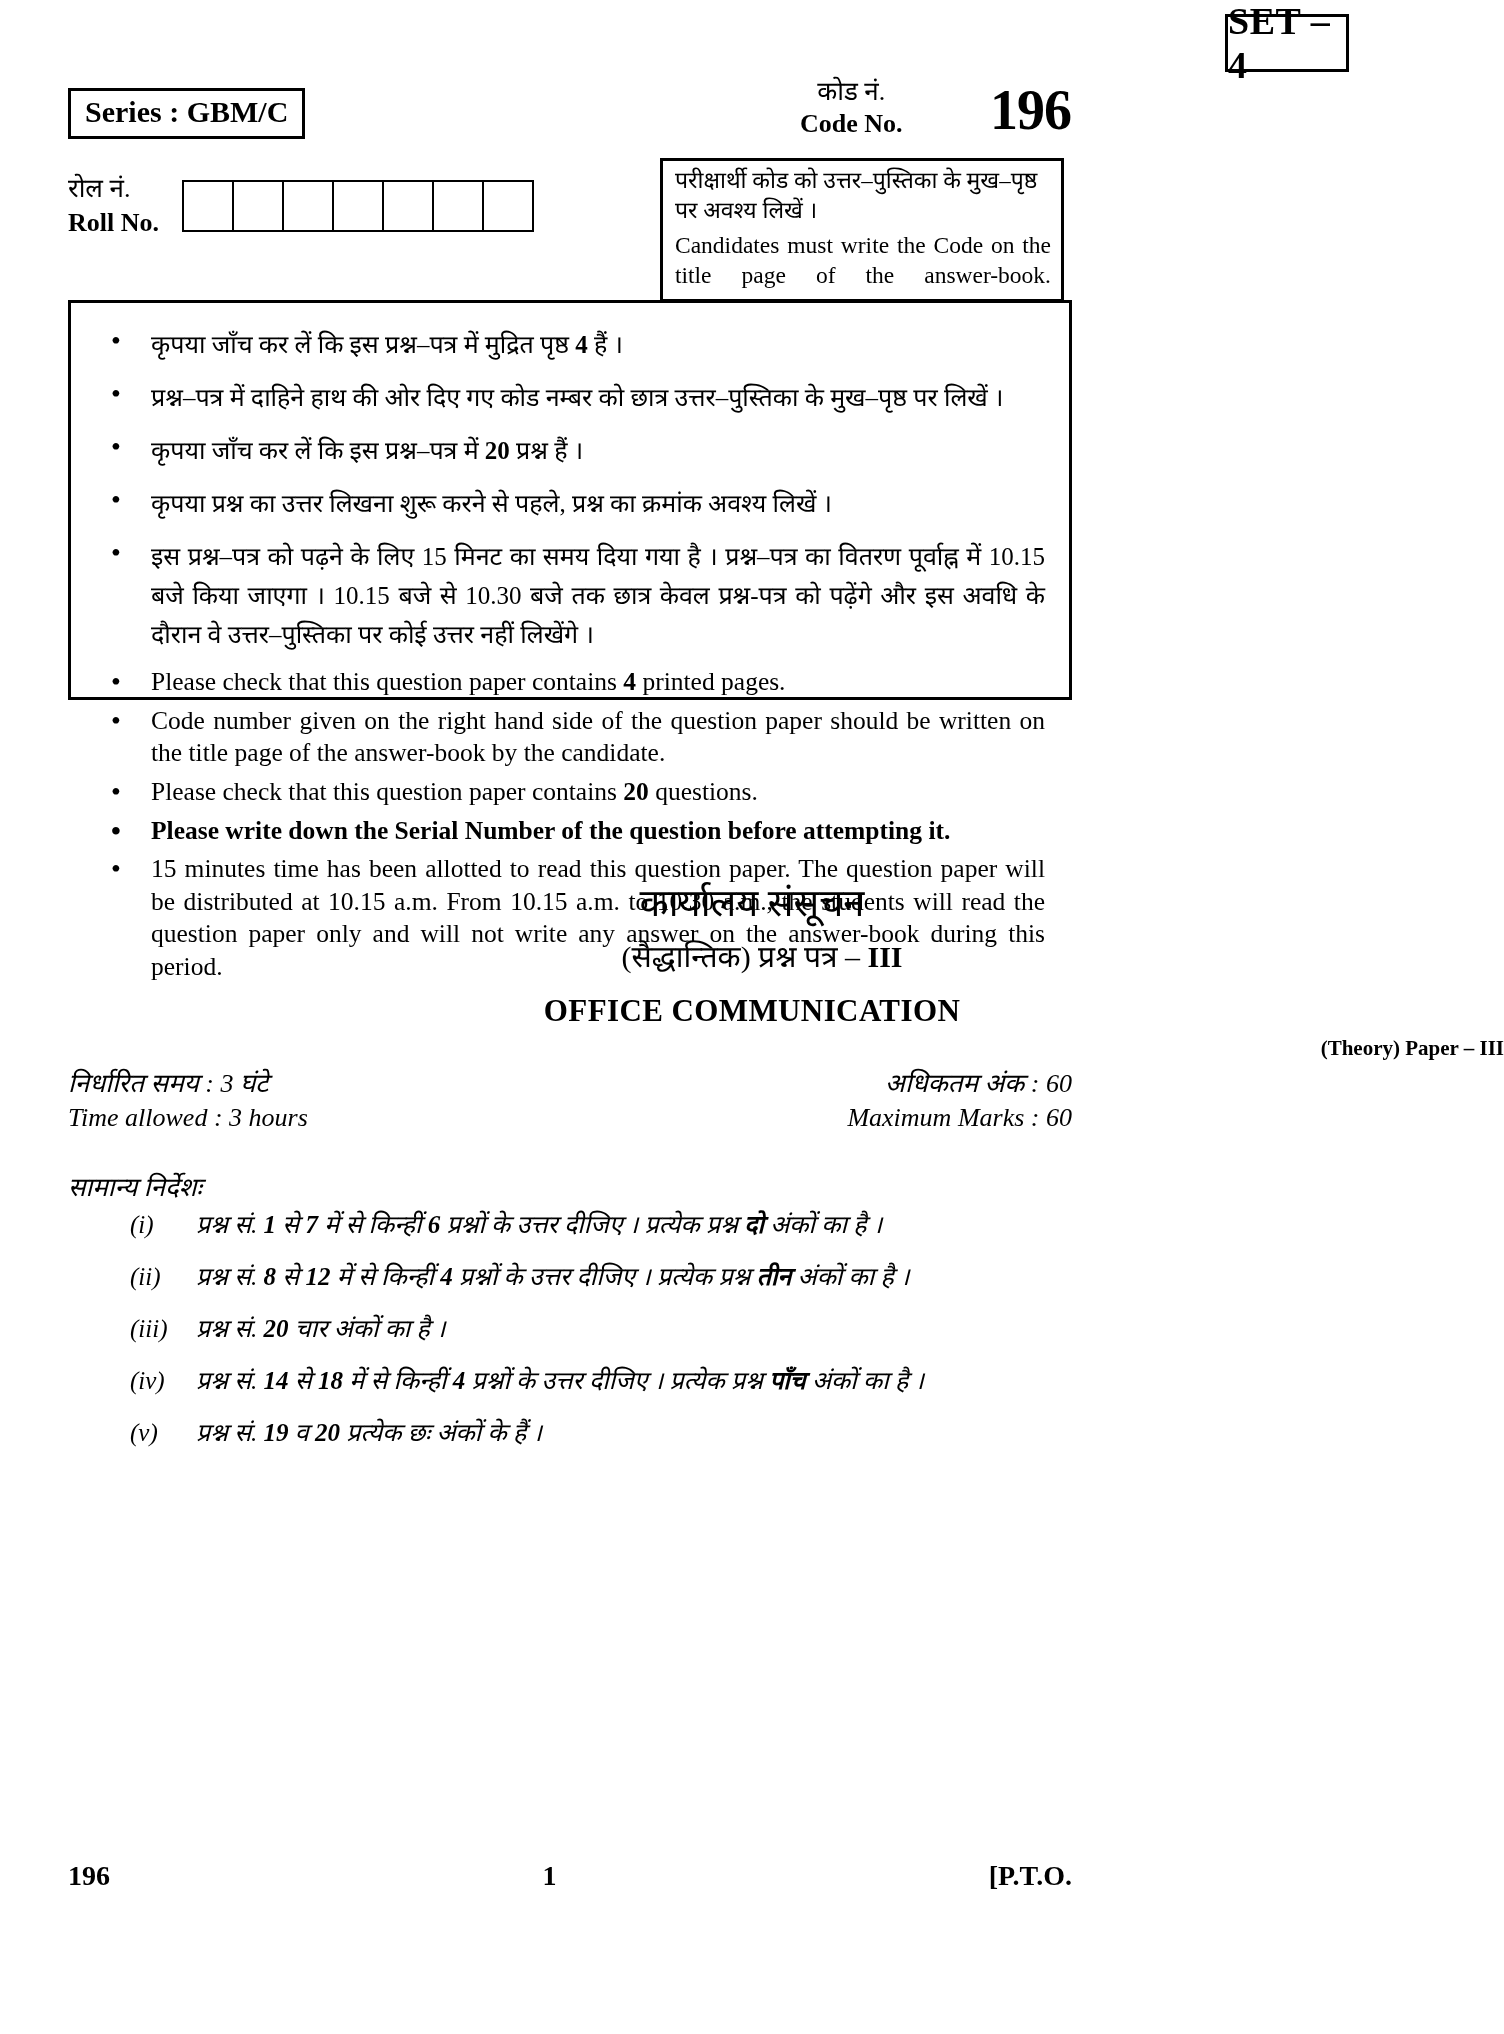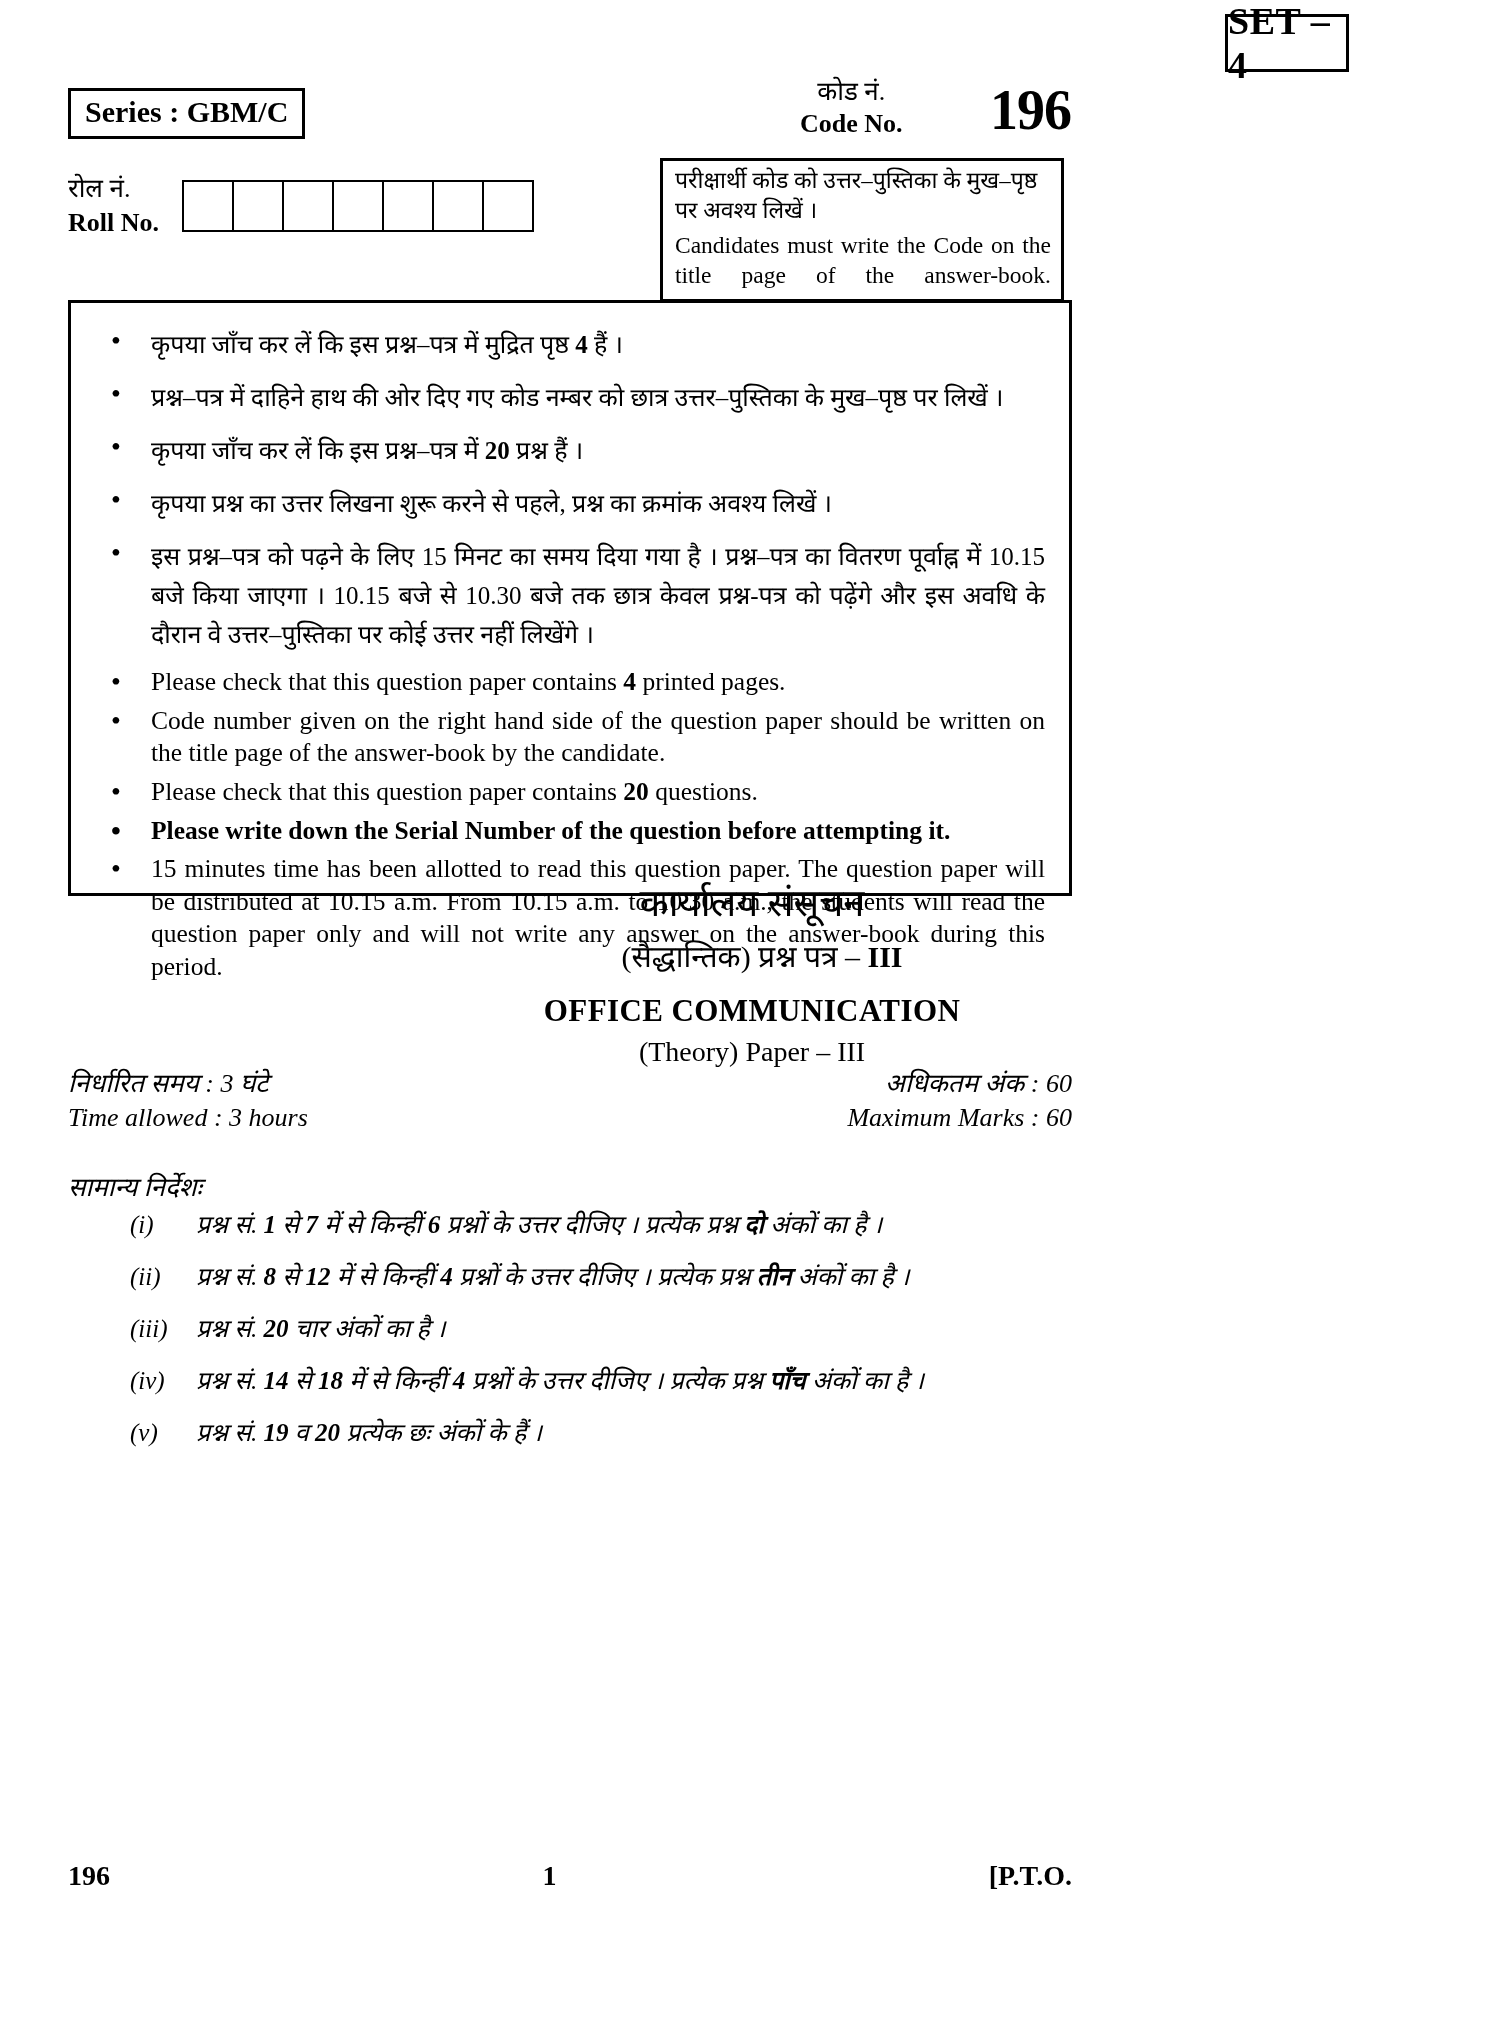--- a/index.html
+++ b/index.html
@@ -113,21 +113,21 @@
     text-align: justify;
     text-align-last: justify;
   }
 
   
   .instr-box {
     position: absolute;
     top: 300px;
     left: 68px;
     width: 1004px;
-    height: 596px;
+    height: 400px;
     border: 3px solid #000;
     box-sizing: border-box;
     padding: 22px 24px 10px 22px;
   }
   .instr-list {
     list-style: none;
     margin: 0;
     padding: 0;
   }
   .instr-list li {
@@ -183,22 +183,23 @@
     padding-left: 20px;
   }
   .title-hi-sub b { font-weight: bold; }
   .title-en-main {
     font-size: 31px;
     font-weight: bold;
     letter-spacing: 0.4px;
     margin-bottom: 7px;
   }
   .title-en-sub {
-    font-size: 28px;
-    font-weight: normal;
+    font-size: 21px;
+    font-weight: bold;
+    text-align: right;
   }
 
   
   .meta-row {
     position: absolute;
     left: 68px;
     width: 1004px;
     display: flex;
     justify-content: space-between;
     font-style: italic;

